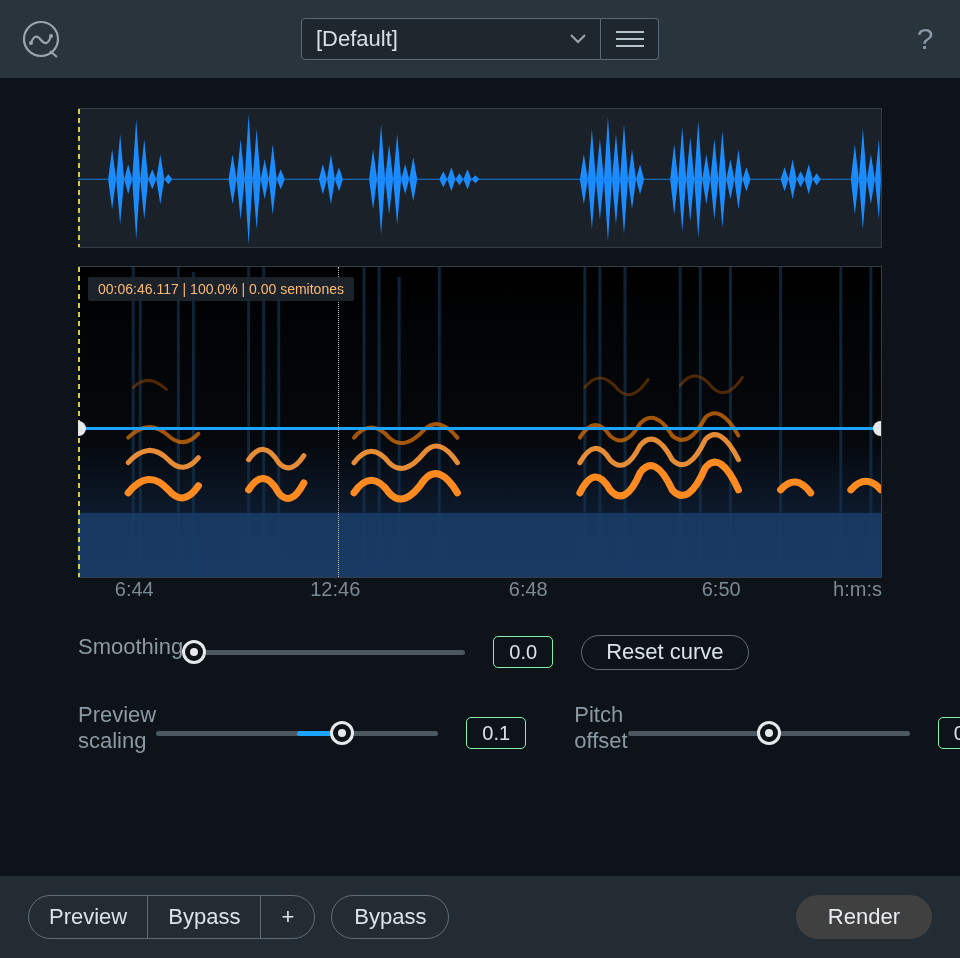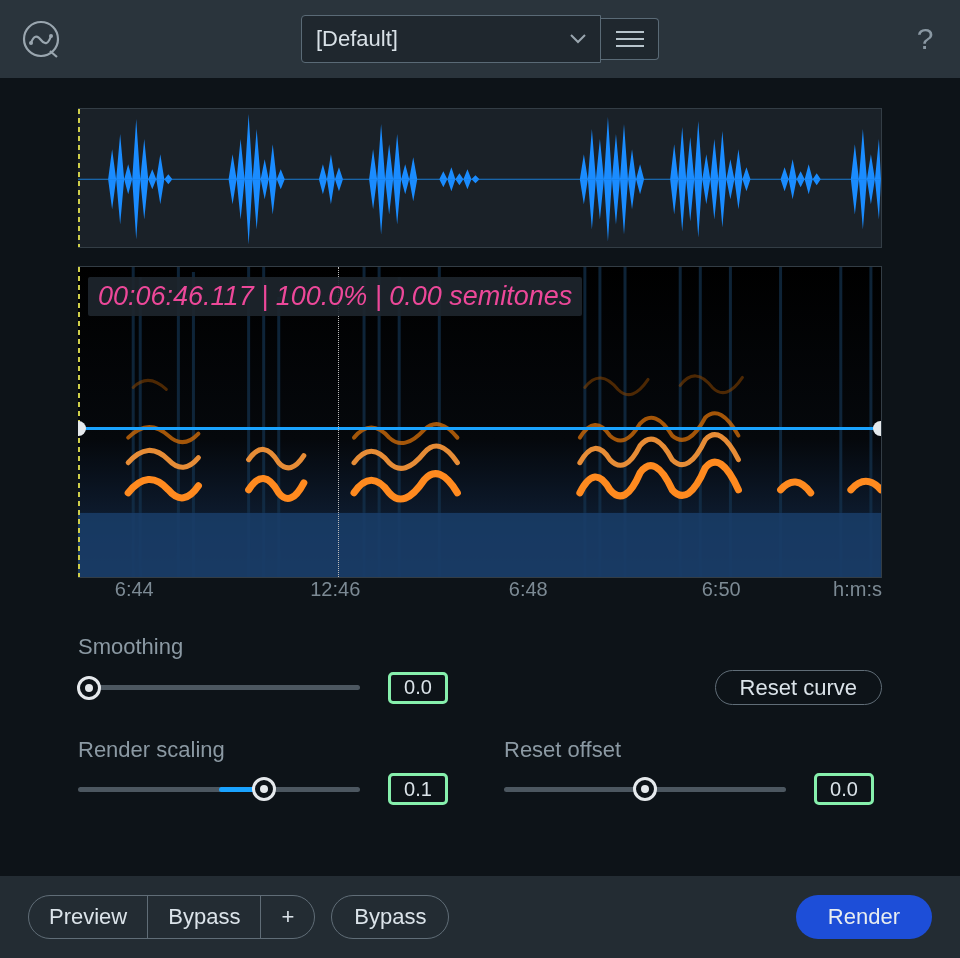--- a/index.html
+++ b/index.html
@@ -29,21 +29,21 @@
   .preset-wrap {
     display: flex;
     gap: 0;
     align-items: center;
     position: absolute;
     left: 50%;
     transform: translateX(-50%);
   }
   .preset-select {
     width: 300px;
-    height: 48px;
+    height: 42px;
     background: #1f272e;
     border: 1px solid #5a6a76;
     border-radius: 4px 0 0 4px;
     display: flex;
     align-items: center;
     padding: 0 14px;
     font-size: 22px;
     color: #d8e0e6;
     justify-content: space-between;
   }
@@ -105,26 +105,25 @@
     content:'';
     position:absolute; left:0; top:0; bottom:0; width:2px;
     background: repeating-linear-gradient(180deg,#cfcf4a 0 5px, transparent 5px 9px);
     z-index:5;
   }
   .spectro-canvas { position:absolute; inset:0; }
   .spectro-overlay {
     position:absolute;
     top: 10px; left: 10px;
     background: rgba(30,38,45,0.9);
-    color: #ec4899;
-    font-size: 27px;
+    color: #fdba74;
+    font-size: 14px;
     padding: 4px 10px;
     border-radius: 2px;
     z-index:6;
-    font-style:italic;
   }
   .pitch-line {
     position:absolute;
     left:0; right:0;
     top: 160px;
     height: 3px;
     background: #1aa3ff;
     z-index:4;
   }
   .pitch-handle {
@@ -169,21 +168,21 @@
     font-size: 22px;
     color: #8b99a3;
     margin-bottom: 10px;
   }
   .control-row {
     display: flex;
     align-items: center;
     gap: 28px;
   }
   .control-row.two-col { gap: 48px; }
-  .control-group { display:flex; flex-direction:column; flex:1;justify-content:space-between; }
+  .control-group { display:flex; flex-direction:row; flex:1; }
 
   .slider {
     position: relative;
     height: 24px;
     flex: 0 0 282px;
     display: flex;
     align-items: center;
   }
   .slider-track {
     position:absolute;
@@ -210,21 +209,21 @@
     content:'';
     position:absolute;
     inset:5px;
     border-radius:50%;
     background:#e5e9ec;
   }
 
   .value-box {
     min-width:60px;
     height:32px;
-    border:3px solid #86efac;
+    border:1px solid #86efac;
     border-radius:5px;
     display:flex;
     align-items:center;
     justify-content:center;
     font-size:20px;
     color:#dbe3e9;
     padding: 0 10px;
   }
 
   .reset-btn {
@@ -270,21 +269,21 @@
     padding: 0 22px;
     border:1px solid #606d77;
     border-radius:22px;
     font-size:22px;
     color:#dbe3e9;
   }
   .render-btn {
     margin-left:auto;
     height:44px;
     padding: 4px 32px;
-    background:#1d4ed8;
+    background:#404040;
     border-radius:22px;
     font-size:22px;
     color:#e8edf0;
     display:flex;
     align-items:center;
   }
 </style>
 </head>
 <body>
 
@@ -436,32 +435,32 @@
           <div class="slider-track"></div>
           <div class="slider-thumb" style="left:4%"></div>
         </div>
         <div class="value-box">0.0</div>
         <div class="reset-btn">Reset curve</div>
       </div>
     </div>
 
     <div class="control-row two-col">
       <div class="control-group">
-        <div class="control-label">Render scaling</div>
+        <div class="control-label">Preview scaling</div>
         <div class="control-row">
           <div class="slider" style="flex-basis:282px">
             <div class="slider-track"></div>
             <div class="slider-fill" style="left:50%; width:16%"></div>
             <div class="slider-thumb" style="left:66%"></div>
           </div>
           <div class="value-box">0.1</div>
         </div>
       </div>
       <div class="control-group">
-        <div class="control-label">Reset offset</div>
+        <div class="control-label">Pitch offset</div>
         <div class="control-row">
           <div class="slider" style="flex-basis:282px">
             <div class="slider-track"></div>
             <div class="slider-thumb" style="left:50%"></div>
           </div>
           <div class="value-box">0.0</div>
         </div>
       </div>
     </div>
 

